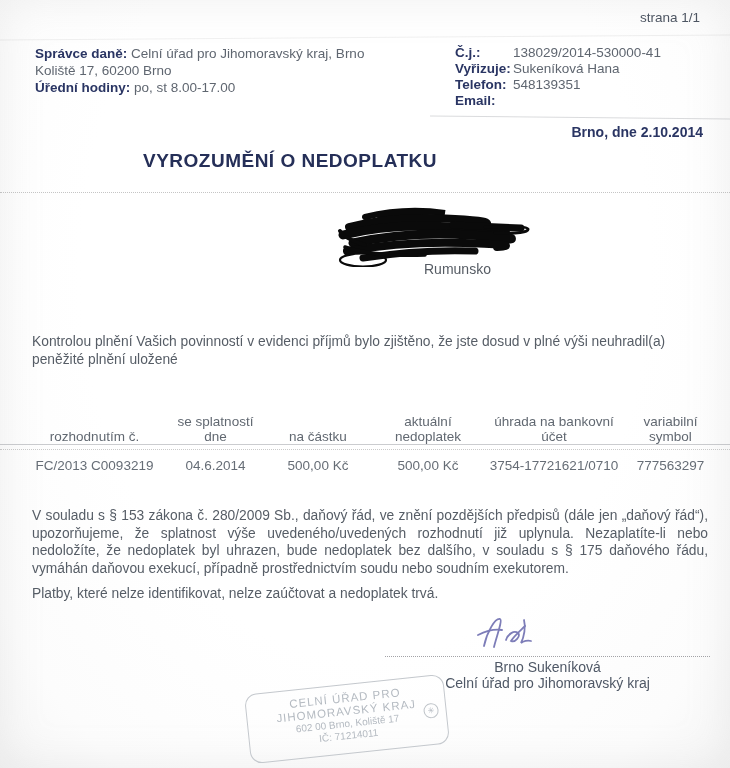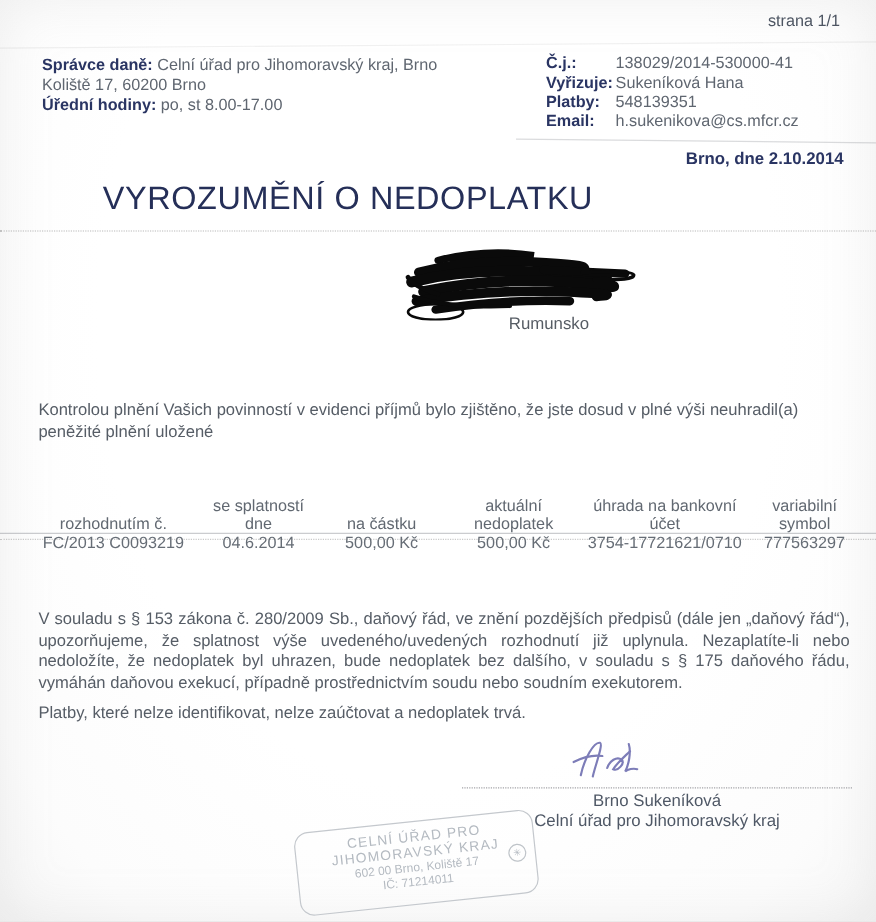--- a/index.html
+++ b/index.html
@@ -26,35 +26,35 @@
   .hdr-right .row{display:flex;}
   .hdr-right .lbl{width:58px;flex:0 0 58px;}
   .hdr-right .val{color:#5f6670;}
 
   .crease1{top:117px;left:430px;width:300px;height:0;border-top:1px solid rgba(150,152,158,0.35);transform:rotate(0.6deg);}
   .crease2{top:37px;left:0px;width:730px;height:0;border-top:1px solid rgba(170,170,172,0.18);transform:rotate(-0.4deg);}
 
   .dateline{top:124px;right:27px;font-size:14px;}
 
   .doc-title{top:150px;left:0;width:580px;text-align:center;
-    font-size:27px;font-weight:normal;letter-spacing:0.5px;color:#252f58;}
+    font-size:19px;font-weight:bold;letter-spacing:0.5px;color:#252f58;}
 
   .sep-title{top:192px;left:0;width:730px;height:0;border-top:1px dotted rgba(150,150,150,0.55);}
 
   .redaction{top:205px;left:335px;}
   .addressee-country{top:261px;left:424px;font-size:14px;color:#565c64;}
 
   .para{left:32px;width:676px;font-size:13.8px;line-height:17.5px;color:#565d66;}
   .p1{top:333px;}
   .p2{top:507px;text-align:justify;}
   .p3{top:585px;}
 
   .table{left:22px;top:398px;width:695px;}
   .thead{display:flex;align-items:flex-end;height:46px;}
-  .trow{display:flex;margin-top:2px;}
+  .trow{display:flex;margin-top:15px;}
   .cell{text-align:center;font-size:13.5px;line-height:14.5px;color:#616871;}
   .c0{flex:0 0 145px;}
   .c1{flex:0 0 97px;}
   .c2{flex:0 0 108px;}
   .c3{flex:0 0 112px;}
   .c4{flex:0 0 140px;}
   .c5{flex:0 0 93px;}
   .trow .cell{white-space:nowrap;color:#666d76;}
   .thead .cell{display:flex;align-items:flex-end;justify-content:center;}
   .sep-thead-solid{top:444px;left:0;width:730px;height:0;border-top:1px solid rgba(140,142,148,0.45);}
@@ -99,26 +99,25 @@
   <div class="abs hdr-right">
     <div class="row">
       <span class="lbl navy">Č.j.:</span>
       <span class="val">138029/2014-530000-41</span>
     </div>
     <div class="row">
       <span class="lbl navy">Vyřizuje:</span>
       <span class="val">Sukeníková Hana</span>
     </div>
     <div class="row">
-      <span class="lbl navy">Platby:</span>
+      <span class="lbl navy">Telefon:</span>
       <span class="val">548139351</span>
     </div>
     <div class="row">
       <span class="lbl navy">Email:</span>
-      <span class="val">h.sukenikova@cs.mfcr.cz</span>
     </div>
   </div>
 
   <div class="abs crease1"></div>
 
   <div class="abs dateline navy">Brno, dne 2.10.2014</div>
 
   <div class="abs doc-title">VYROZUMĚNÍ O NEDOPLATKU</div>
 
   <div class="abs sep-title"></div>

